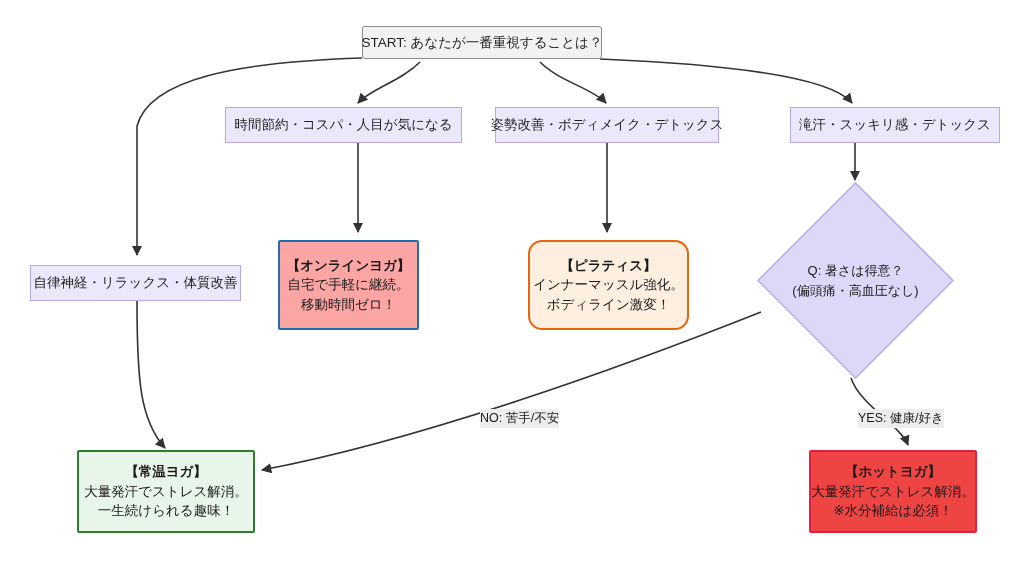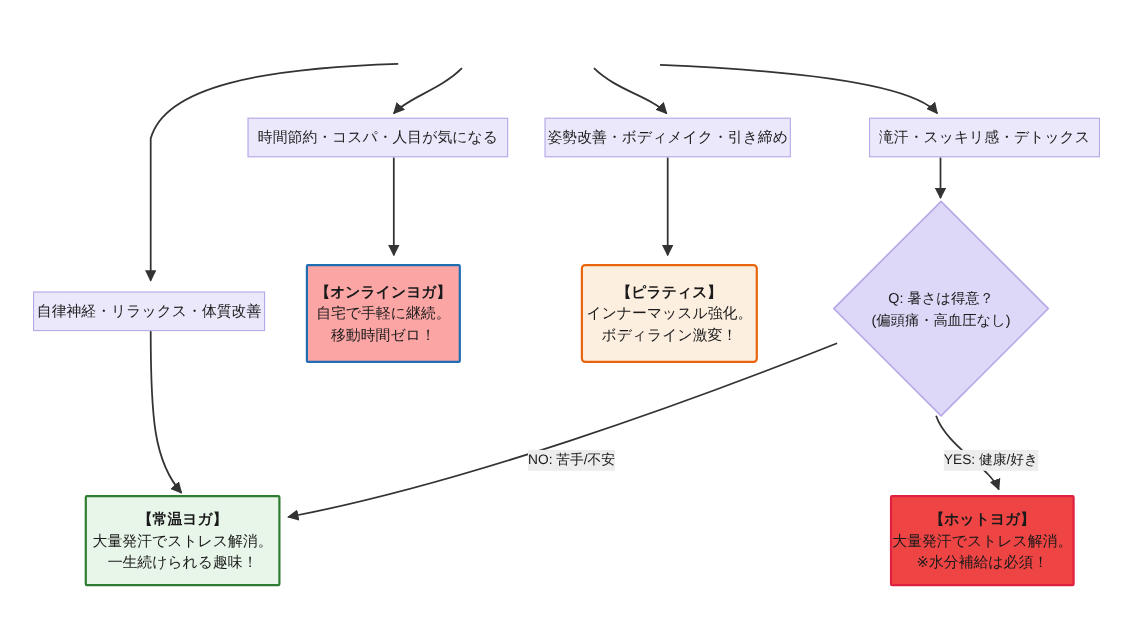--- a/index.html
+++ b/index.html
@@ -60,21 +60,21 @@
   
   .n-blue {
     background: #fca5a5;
     border: 2px solid #1f6eb4;
     border-radius: 2px;
   }
   
   .n-orange {
     background: #fcefe0;
     border: 2px solid #e8650d;
-    border-radius: 4px;
+    border-radius: 14px;
   }
   
   .n-green {
     background: #e8f5e9;
     border: 2px solid #2e7d32;
     border-radius: 2px;
   }
   
   .n-red {
     background: #ef4444;
@@ -132,27 +132,30 @@
 
     <path d="M 855,143 L 855,180" fill="none" stroke="#333333" stroke-width="1.6" marker-end="url(#arrow)"></path>
 
     <path d="M 137,301 C 137,380 140,420 165,448" fill="none" stroke="#333333" stroke-width="1.6" marker-end="url(#arrow)"></path>
 
     <path d="M 761,312 C 620,368 420,440 262,470" fill="none" stroke="#333333" stroke-width="1.6" marker-end="url(#arrow)"></path>
 
     <path d="M 851,378 C 860,405 900,425 908,445" fill="none" stroke="#333333" stroke-width="1.6" marker-end="url(#arrow)"></path>
   </svg>
 
+  <div class="node n-start" style="left:362px; top:26px; width:240px; height:33px;">
+    <span class="line">START: あなたが一番重視することは？</span>
+  </div>
 
   <div class="node n-choice" style="left:225px; top:107px; width:237px; height:36px;">
     <span class="line">時間節約・コスパ・人目が気になる</span>
   </div>
 
   <div class="node n-choice" style="left:495px; top:107px; width:224px; height:36px;">
-    <span class="line">姿勢改善・ボディメイク・引き締め</span>
+    <span class="line">姿勢改善・ボディメイク・デトックス</span>
   </div>
 
   <div class="node n-choice" style="left:750px; top:107px; width:210px; height:36px;margin-left:40px;">
     <span class="line">滝汗・スッキリ感・デトックス</span>
   </div>
 
   <div class="node n-choice" style="left:30px; top:265px; width:211px; height:36px;">
     <span class="line">自律神経・リラックス・体質改善</span>
   </div>
 

